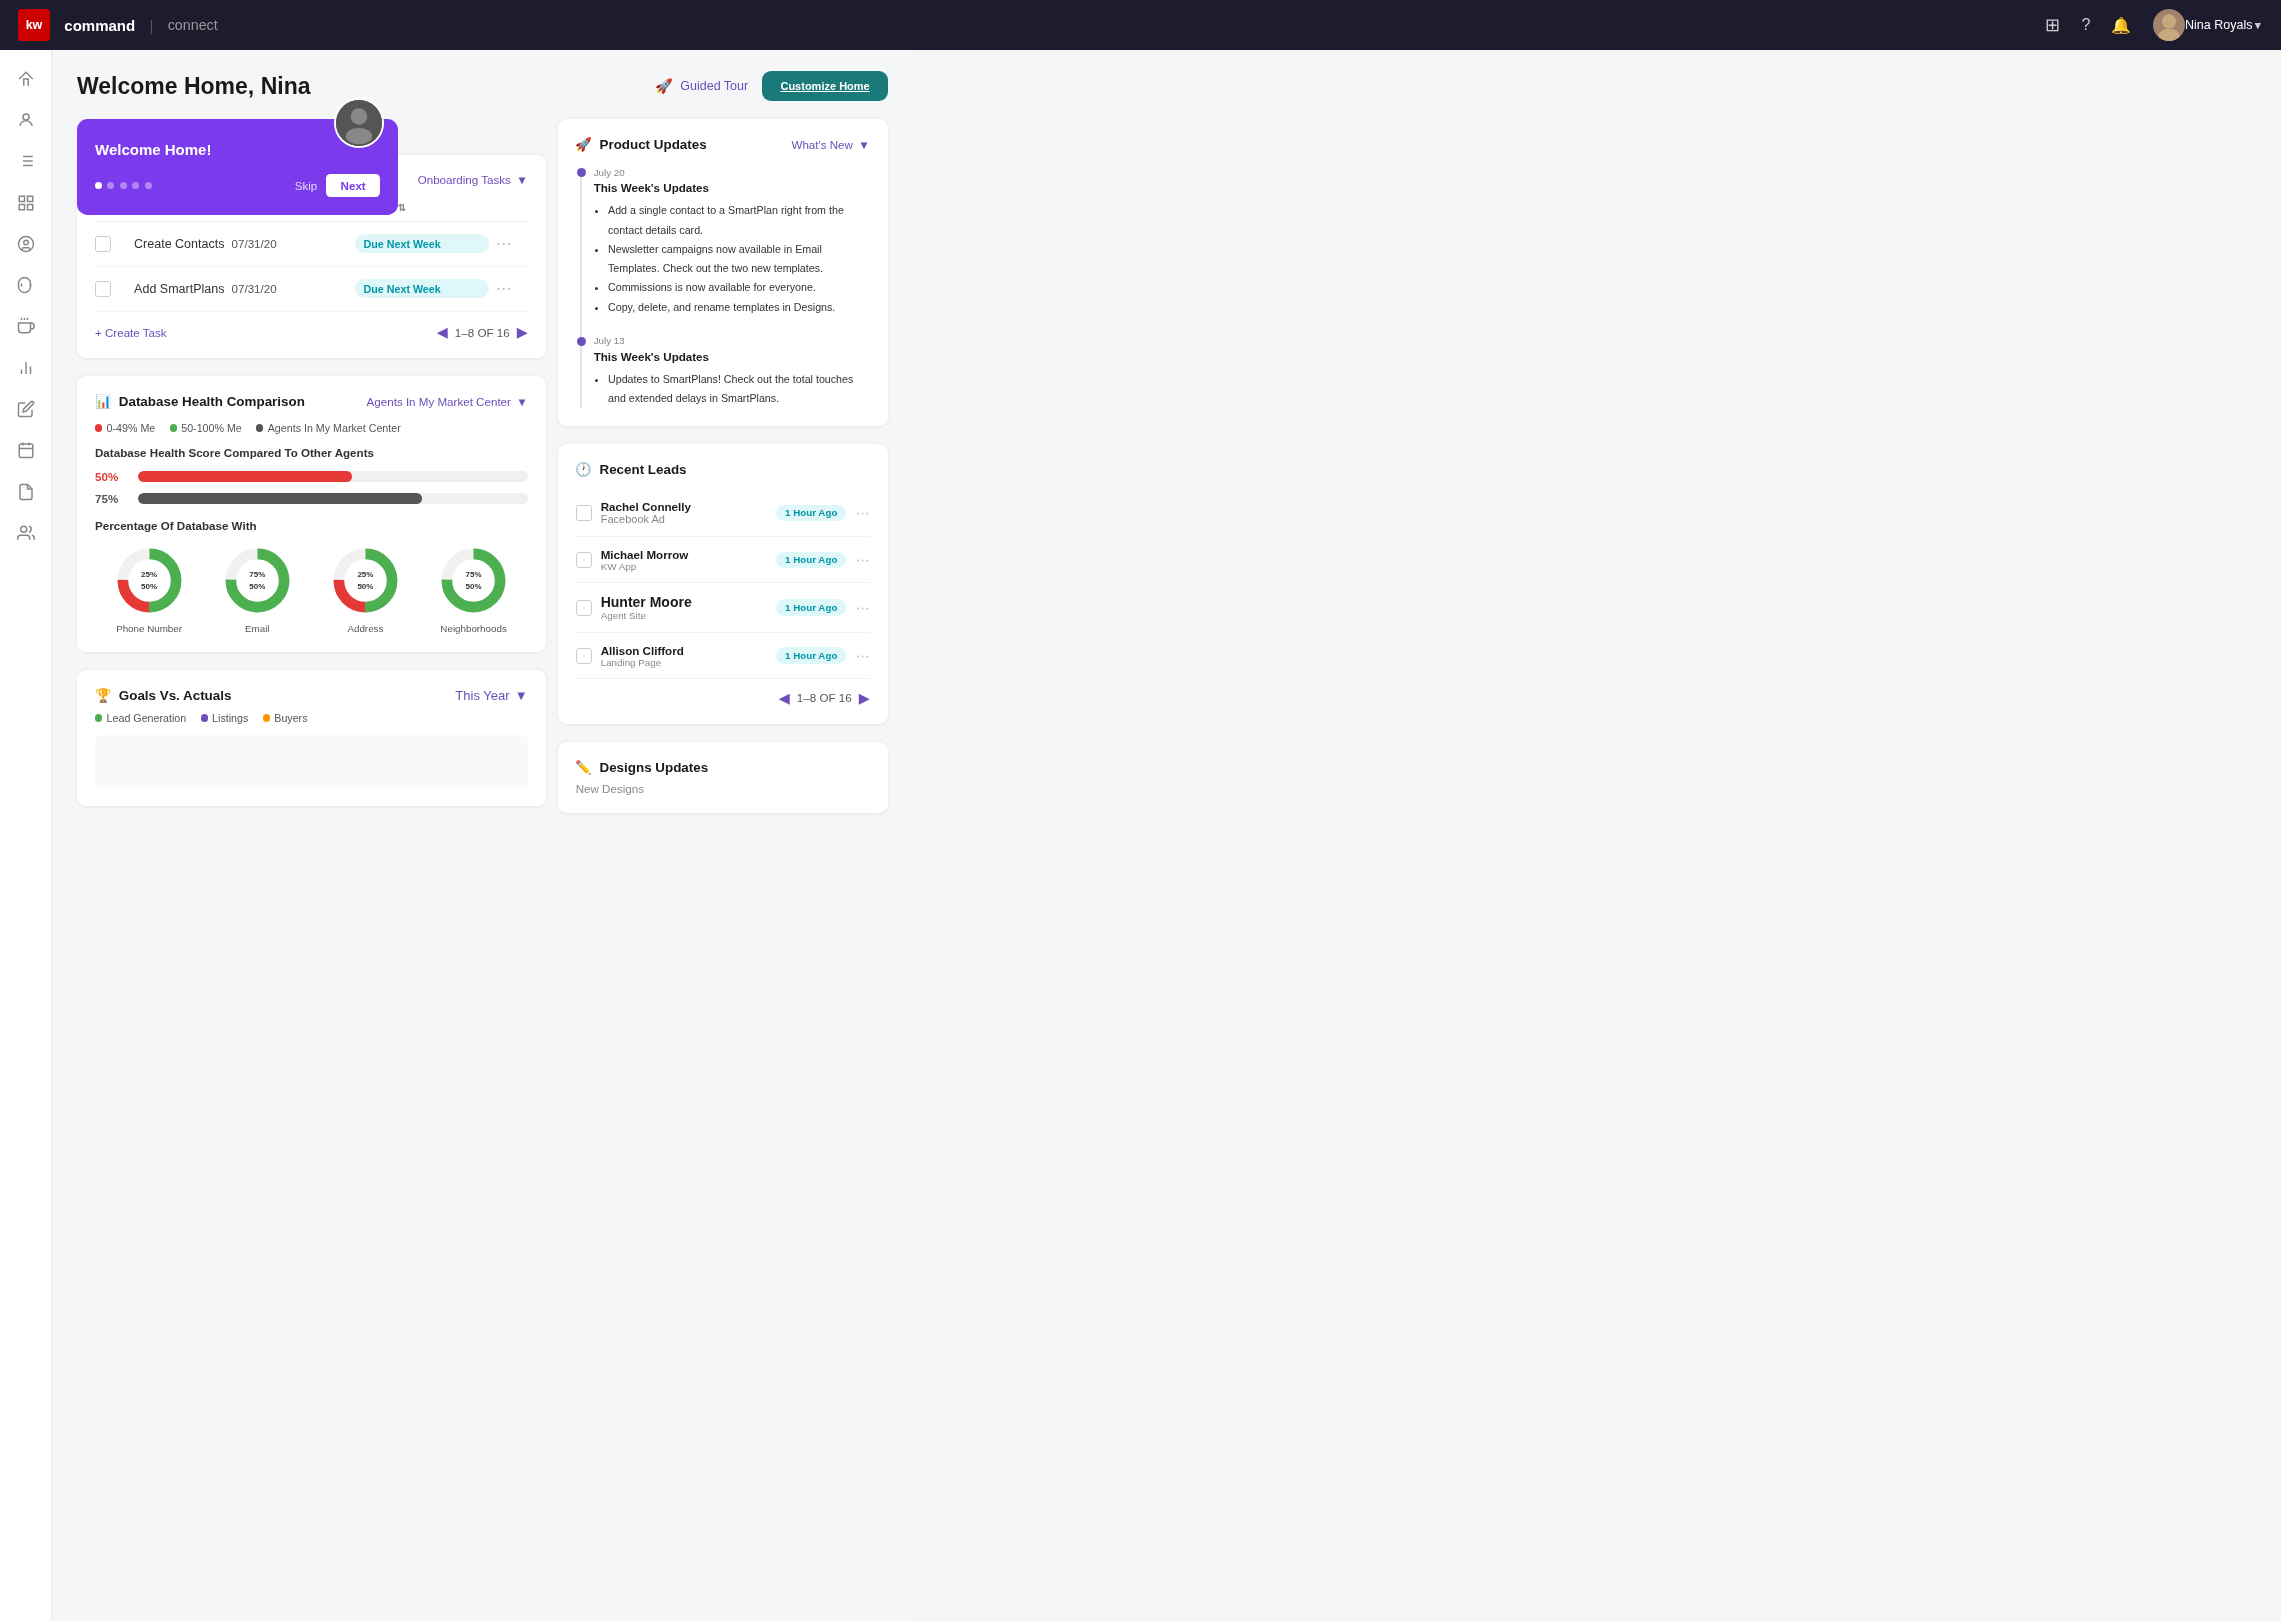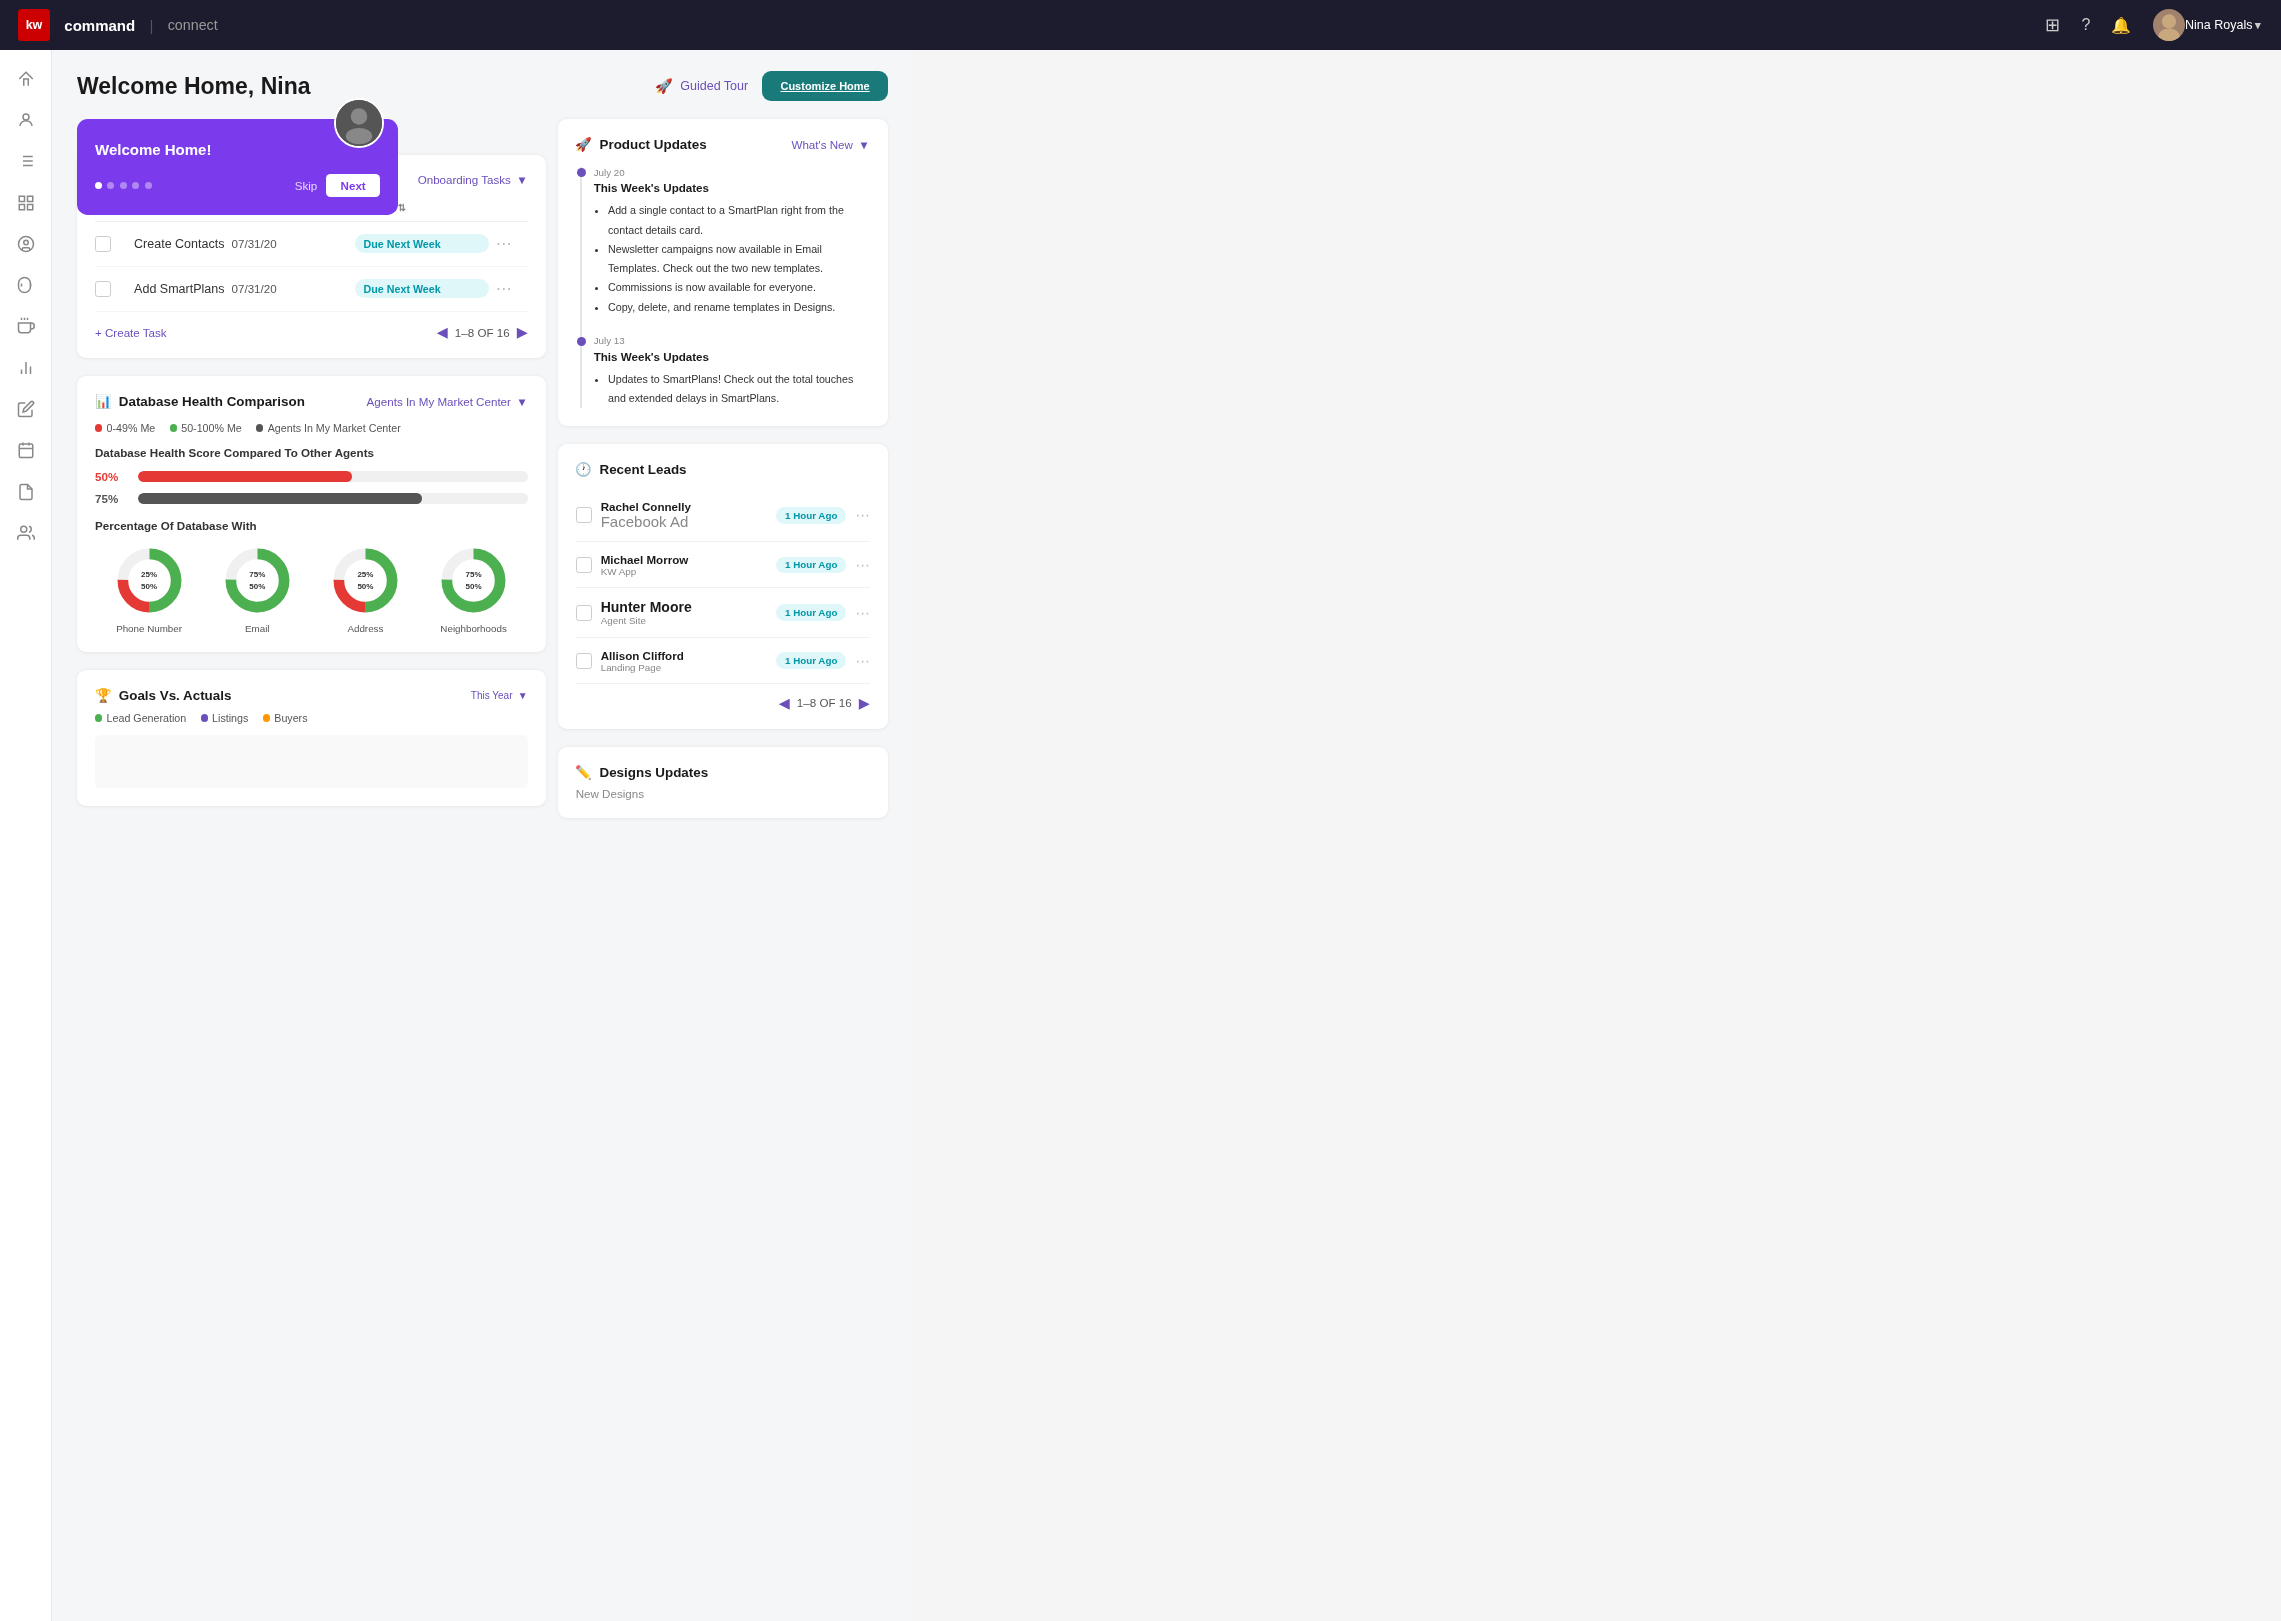--- a/index.html
+++ b/index.html
@@ -304,21 +304,21 @@
             </div>
           </div>
         </div>
 
         <div style="background:#fff;border-radius:9px;padding:18px;box-shadow:0 0.9px 3.6px rgba(0,0,0,0.07);">
           <div style="display:flex;align-items:center;justify-content:space-between;margin-bottom:9px;">
             <div style="display:flex;align-items:center;gap:7.1px;font-size:13.4px;font-weight:700;color:#1a1a1a;">
               <span>🏆</span>
               <span>Goals Vs. Actuals</span>
             </div>
-            <button style="display:flex;align-items:center;gap:5.3px;color:#6b4fbb;font-size:10px;cursor:pointer;border:none;background:none;font-weight:500;">
+            <button style="display:flex;align-items:center;gap:5.3px;color:#6b4fbb;font-size:13px;cursor:pointer;border:none;background:none;font-weight:500;">
               <span>This Year</span>
               <span>▼</span>
             </button>
           </div>
           <div style="display:flex;gap:14.3px;font-size:10.7px;color:#555;">
             <div style="display:flex;align-items:center;gap:4.5px;">
               <div style="width:7.1px;height:7.1px;border-radius:50%;background:#4caf50;"></div>
               <span>Lead Generation</span>
             </div>
             <div style="display:flex;align-items:center;gap:4.5px;">
@@ -380,21 +380,21 @@
             <div style="display:flex;align-items:center;gap:7.1px;font-size:13.4px;font-weight:700;color:#1a1a1a;">
               <span>🕐</span>
               <span>Recent Leads</span>
             </div>
           </div>
 
           <div style="display:flex;align-items:center;gap:9px;padding:10.7px 0;border-bottom:0.9px solid #f0f0f0;">
             <div style="width:16px;height:16px;border:1.8px solid #ccc;border-radius:2.7px;cursor:pointer;flex-shrink:0;"></div>
             <div style="flex:1;">
               <div style="font-size:11.6px;font-weight:600;color:#1a1a1a;">Rachel Connelly</div>
-              <div style="font-size:15px;color:#888;">Facebook Ad</div>
+              <div style="font-size:11px;color:#888;">Facebook Ad</div>
             </div>
             <div style="background:#e0f7fa;color:#0097a7;font-size:9.8px;font-weight:600;padding:2.7px 9px;border-radius:18px;white-space:nowrap;">1 Hour Ago</div>
             <div style="color:#bbb;font-size:14.3px;cursor:pointer;">⋯</div>
           </div>
           <div style="display:flex;align-items:center;gap:9px;padding:10.7px 0;border-bottom:0.9px solid #f0f0f0;">
             <div style="width:16px;height:16px;border:1.8px solid #ccc;border-radius:2.7px;cursor:pointer;flex-shrink:0;"></div>
             <div style="flex:1;">
               <div style="font-size:11.6px;font-weight:600;color:#1a1a1a;">Michael Morrow</div>
               <div style="font-size:9.8px;color:#888;">KW App</div>
             </div>

